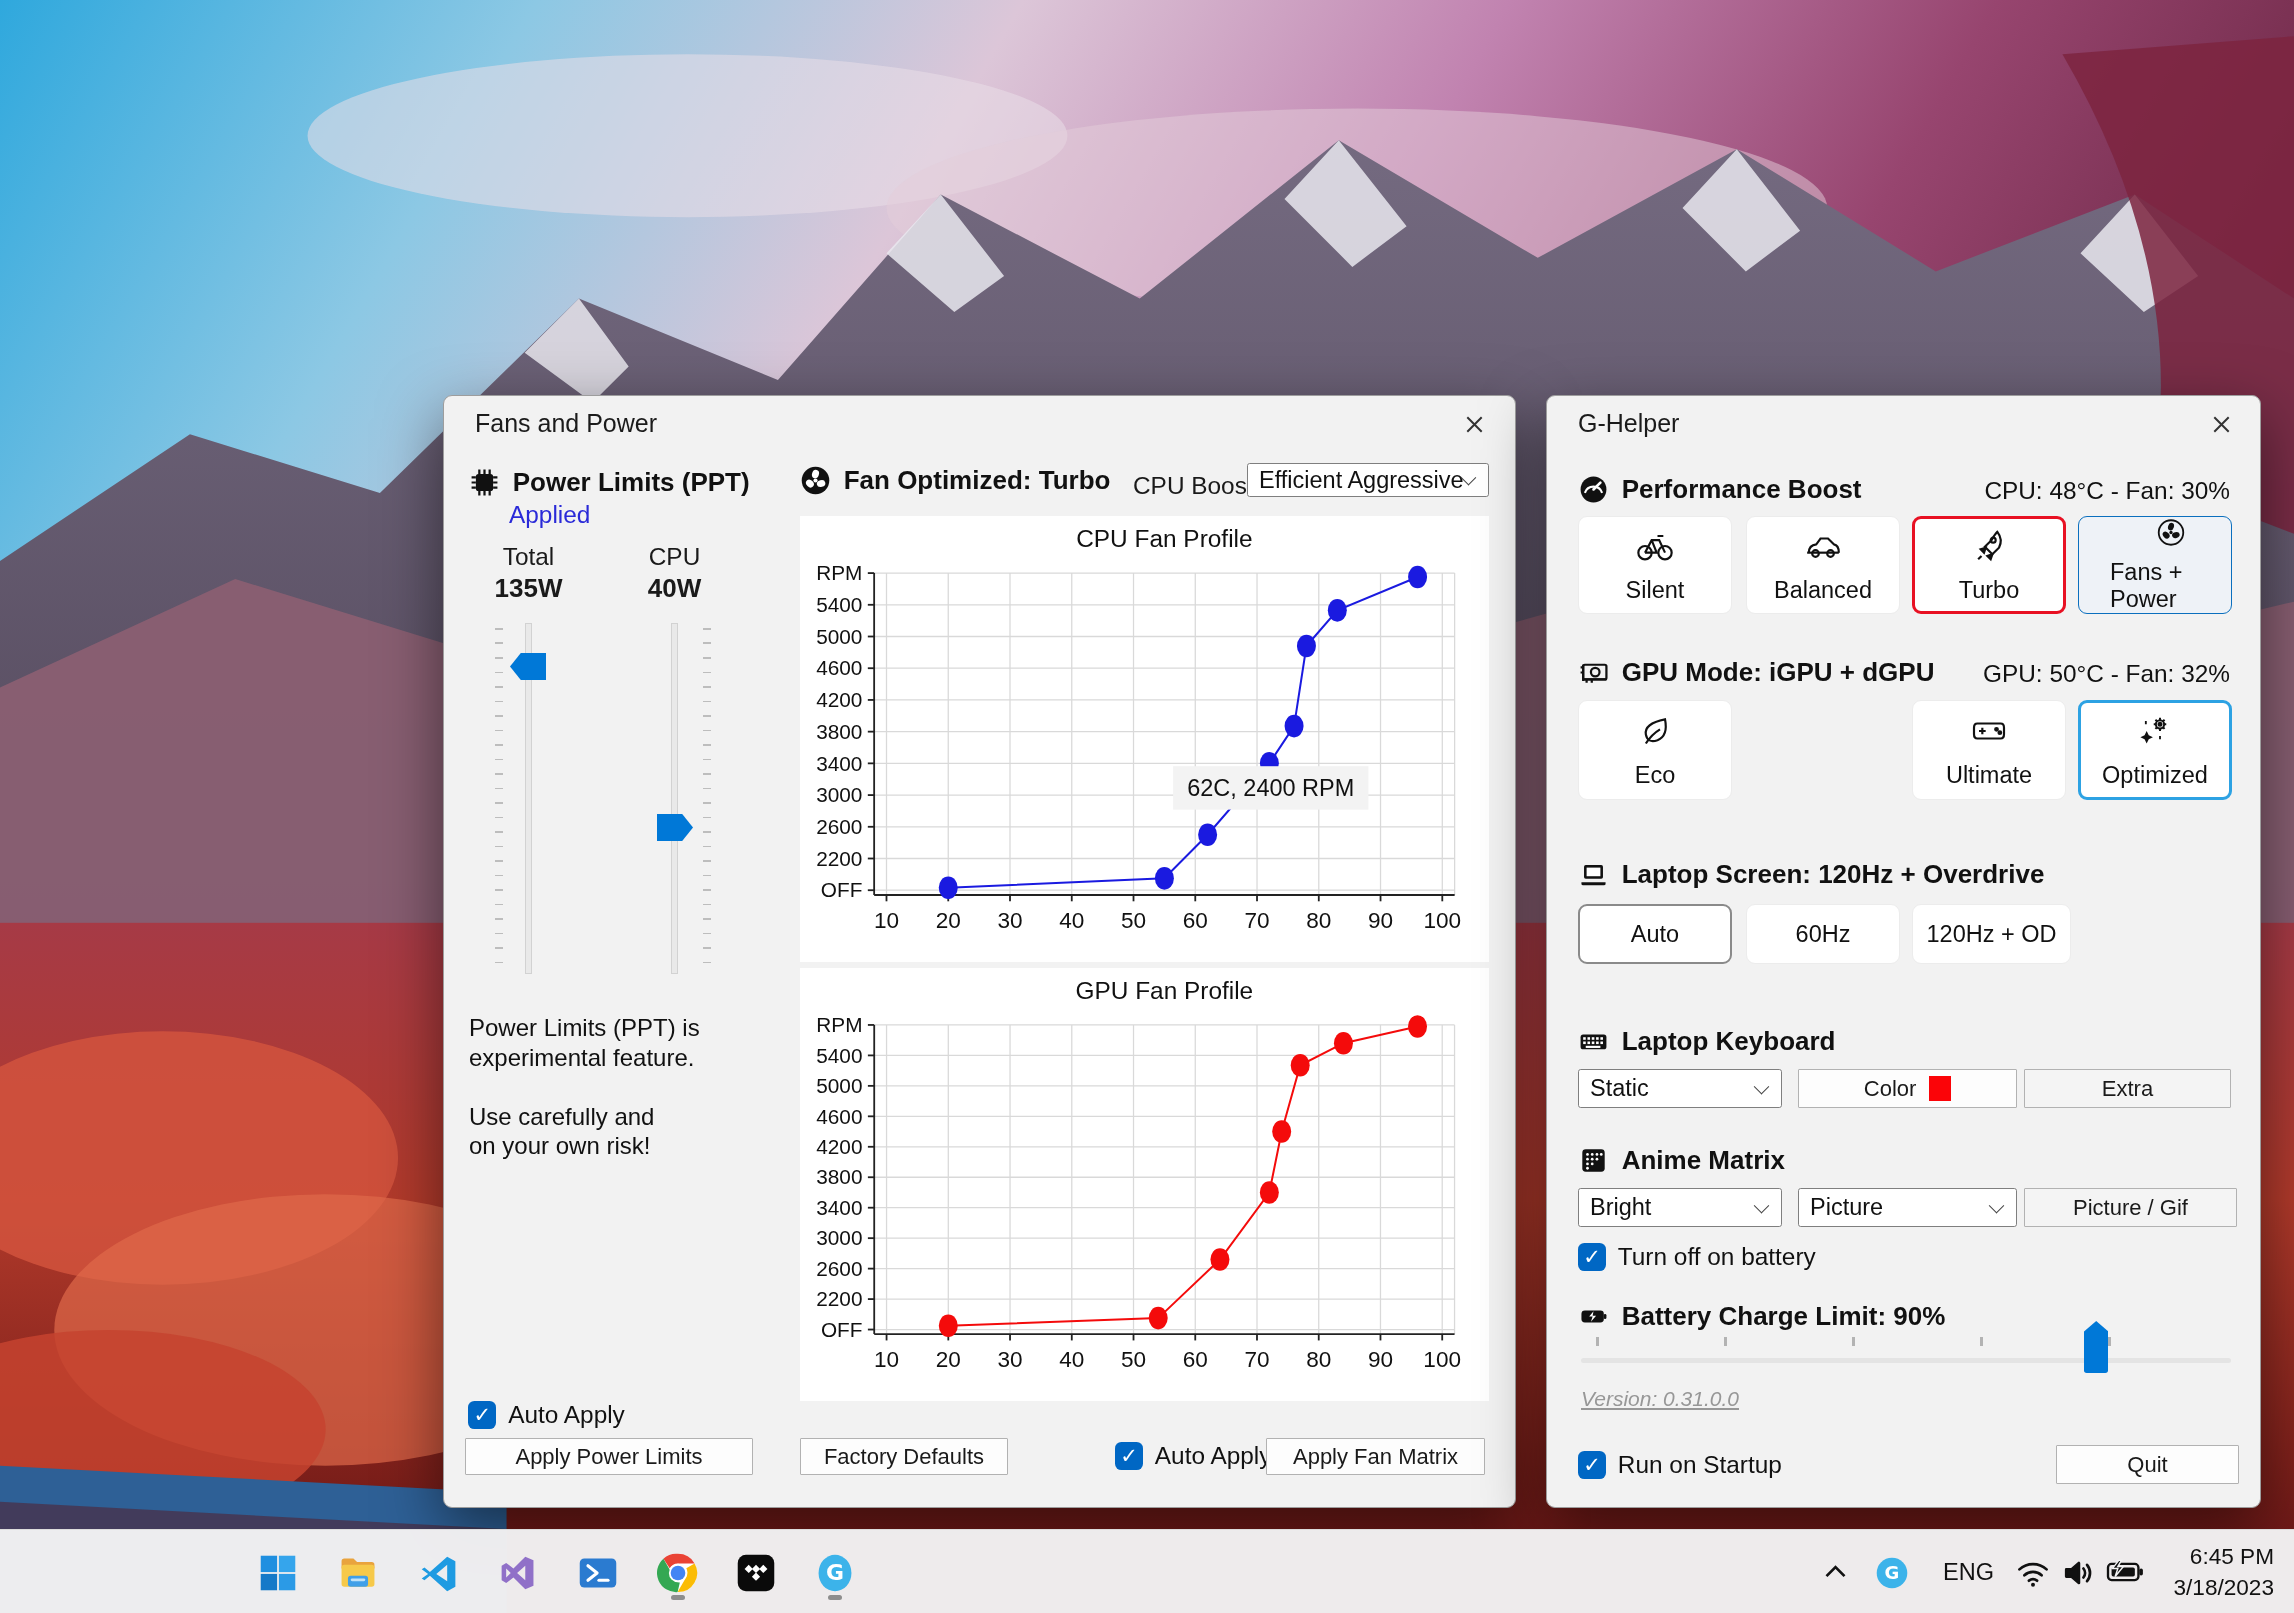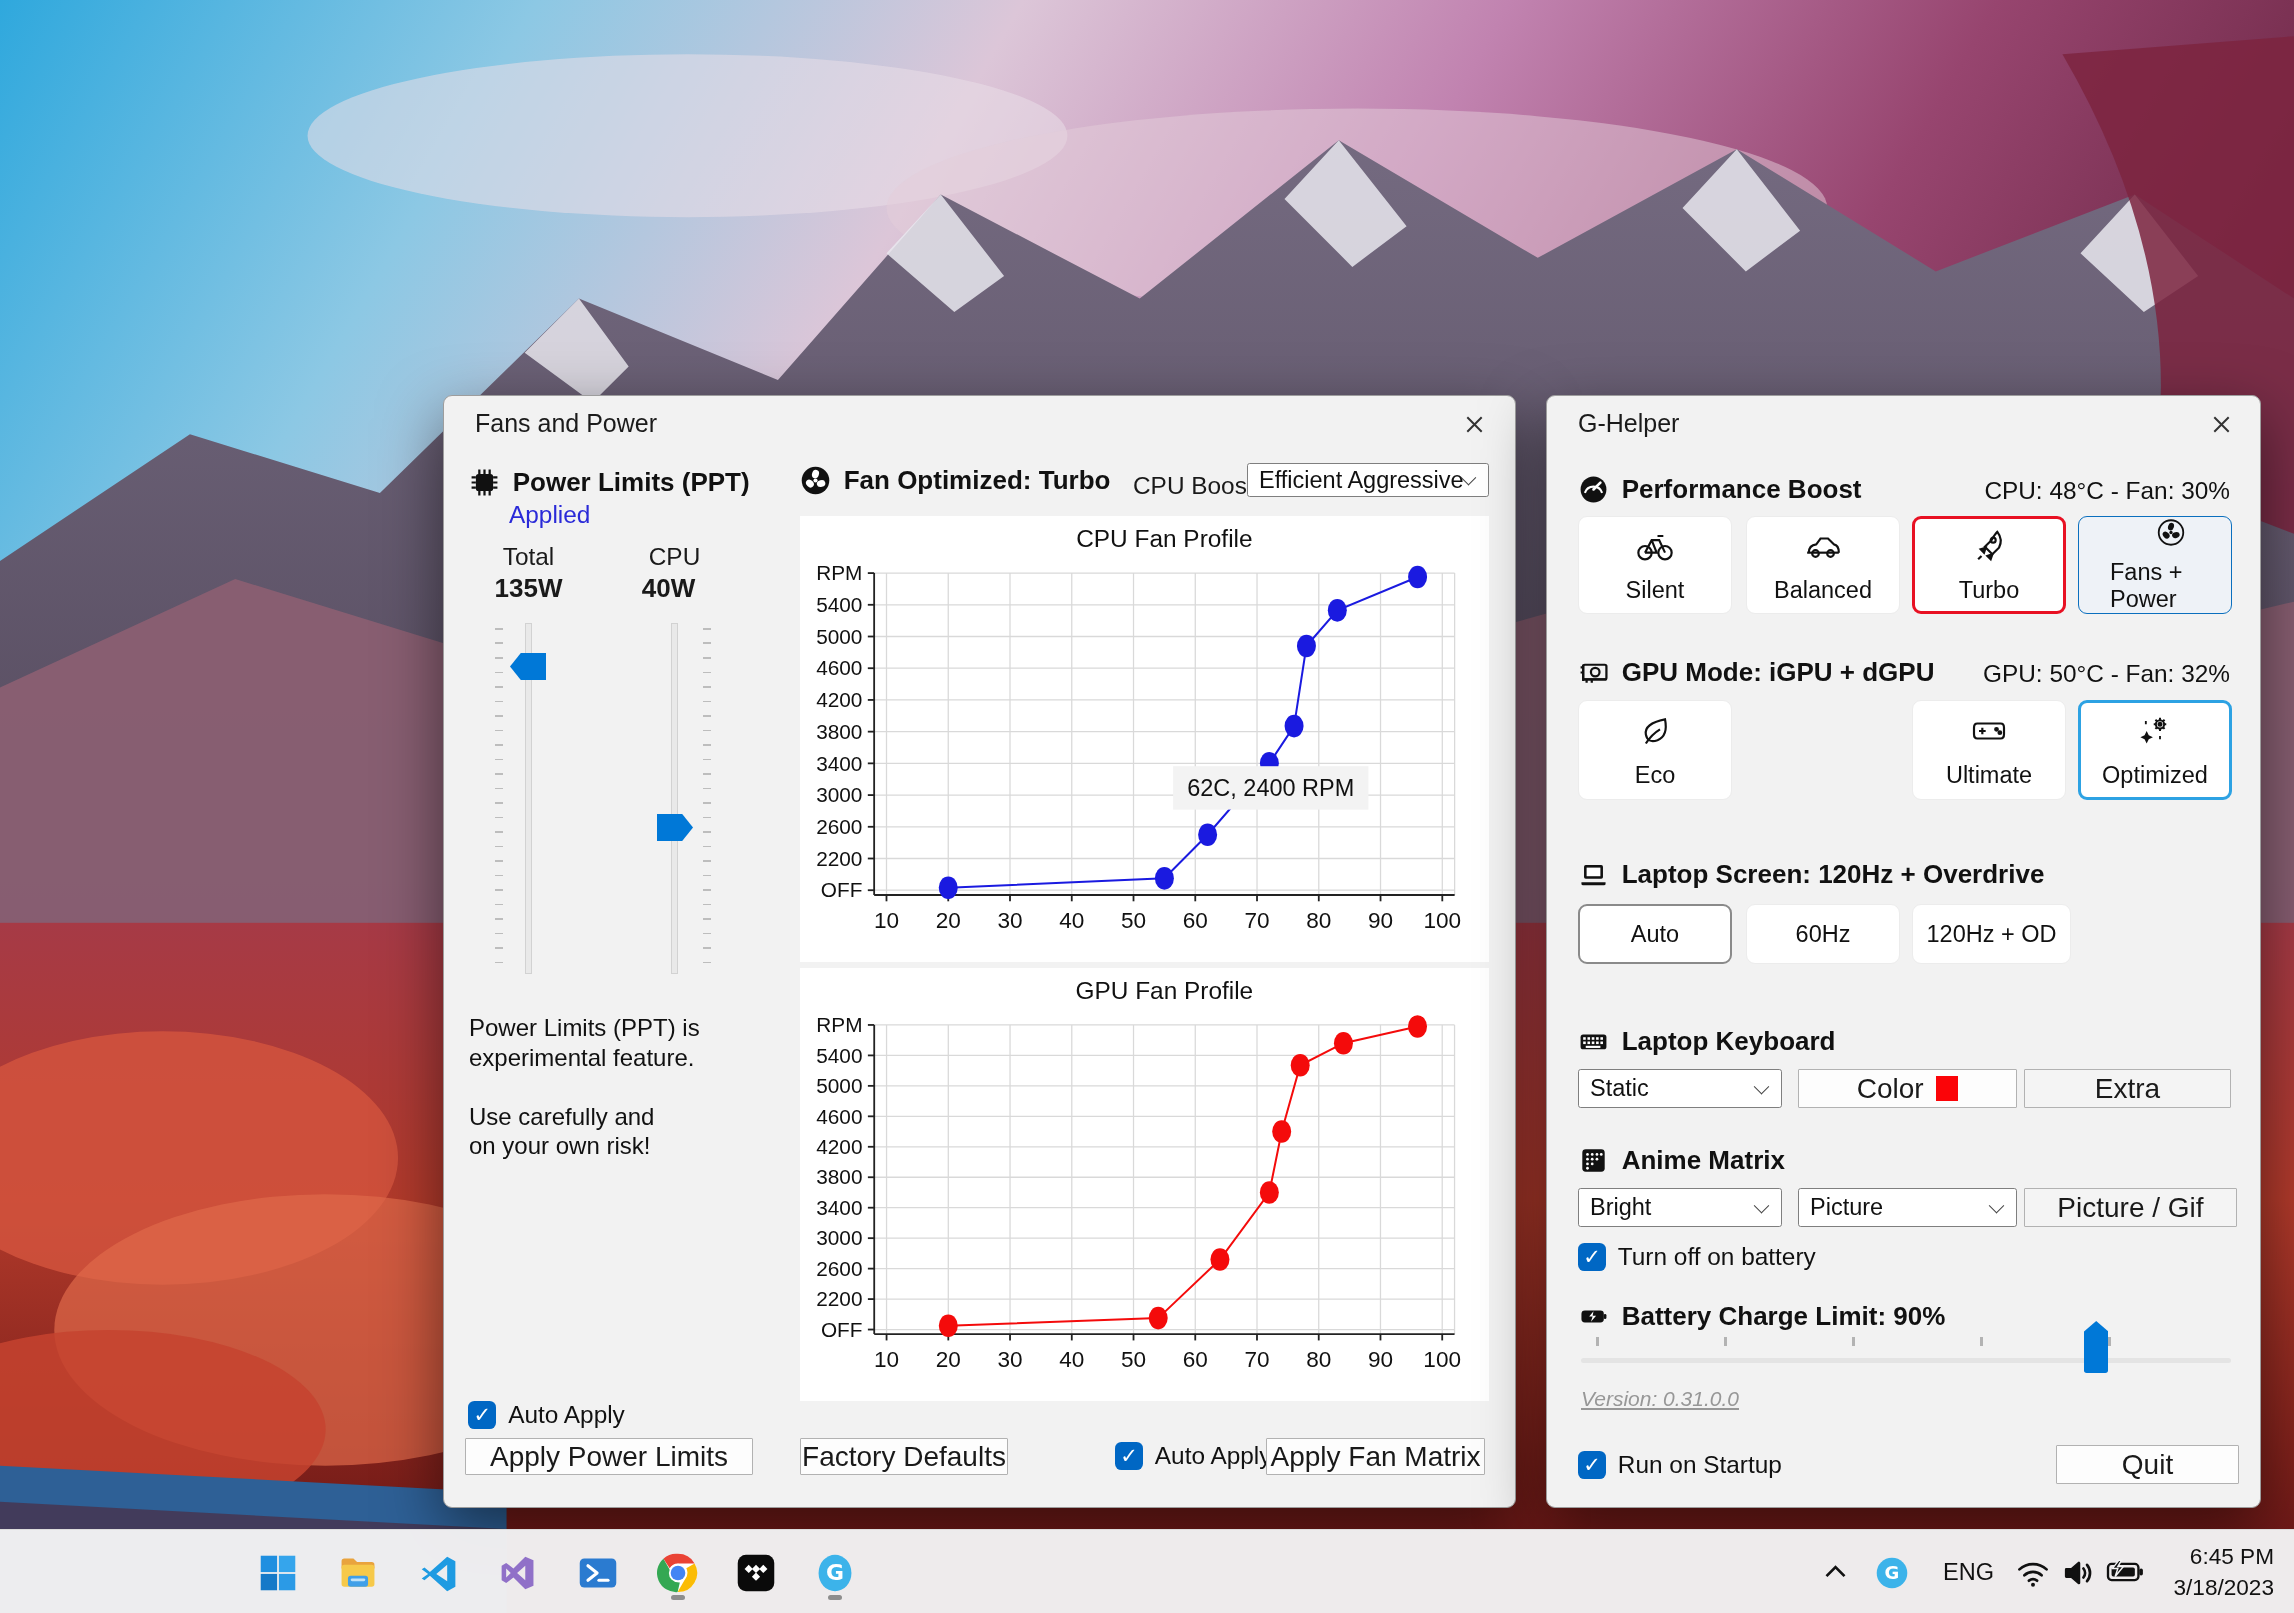--- a/index.html
+++ b/index.html
@@ -17,21 +17,21 @@
   .closex { position:absolute; top:14.5px; width:27px; height:27px; cursor:pointer; }
   .closex svg { width:100%; height:100%; stroke:#333; stroke-width:2.2; }
 
   
   .hdr { font-weight:bold; font-size:26px; color:#111; display:flex; align-items:flex-start; gap:12.7px; }
   .hdr svg { width:31px; height:31px; flex:0 0 auto; }
   .status { position:absolute; font-size:24.4px; color:#111; }
 
   
   .pushbtn { position:absolute; background:#fdfdfd; border:0.9px solid #b2b2b2; border-radius:1px;
-             display:flex; align-items:center; justify-content:center; font-size:28px; color:#1a1a1a; cursor:pointer; }
+             display:flex; align-items:center; justify-content:center; font-size:22px; color:#1a1a1a; cursor:pointer; }
   .modebtn { position:absolute; width:154px; background:#fff; border:0.9px solid #ececec; border-radius:9px;
              display:flex; flex-direction:column; align-items:center; justify-content:center; gap:11px;
              font-size:23.5px; color:#111; cursor:pointer; }
   .modebtn svg { width:40px; height:40px; }
   .modebtn.sel-red { border:3.6px solid #e81123; }
   .modebtn.sel-blue { border:3.6px solid #2da2e3; }
   .modebtn.hl-blue { border:1.4px solid #0b6fbe; background:#eef2f7;padding-left:31px; }
   .modebtn.sel-gray { border:2.7px solid #8a8a8a; }
 
   
@@ -139,21 +139,21 @@
           <path d="M12 8V3 M18 8V3 M24 8V3 M12 33V28 M18 33V28 M24 33V28 M8 12H3 M8 18H3 M8 24H3 M33 12H28 M33 18H28 M33 24H28"></path>
         </g>
       </svg>
     <span>Power Limits (PPT)</span>
   </div>
   <div class="applied">Applied</div>
 
   <div class="slider-col-label" style="left:30px;top:147px">Total</div>
   <div class="slider-col-value" style="left:30px;top:177px">135W</div>
   <div class="slider-col-label" style="left:176px;top:147px">CPU</div>
-  <div class="slider-col-value" style="left:170px;top:177px">40W</div>
+  <div class="slider-col-value" style="left:176px;top:177px">40W</div>
 
   <div class="vticks" style="left:51px"></div>
   <div class="vtrack" style="left:81px"></div>
   <div class="vhandle left" style="left:66px;top:257px"></div>
 
   <div class="vticks" style="left:259px"></div>
   <div class="vtrack" style="left:227px"></div>
   <div class="vhandle right" style="left:213px;top:418px"></div>
 
   <div class="note" style="top:617px">

